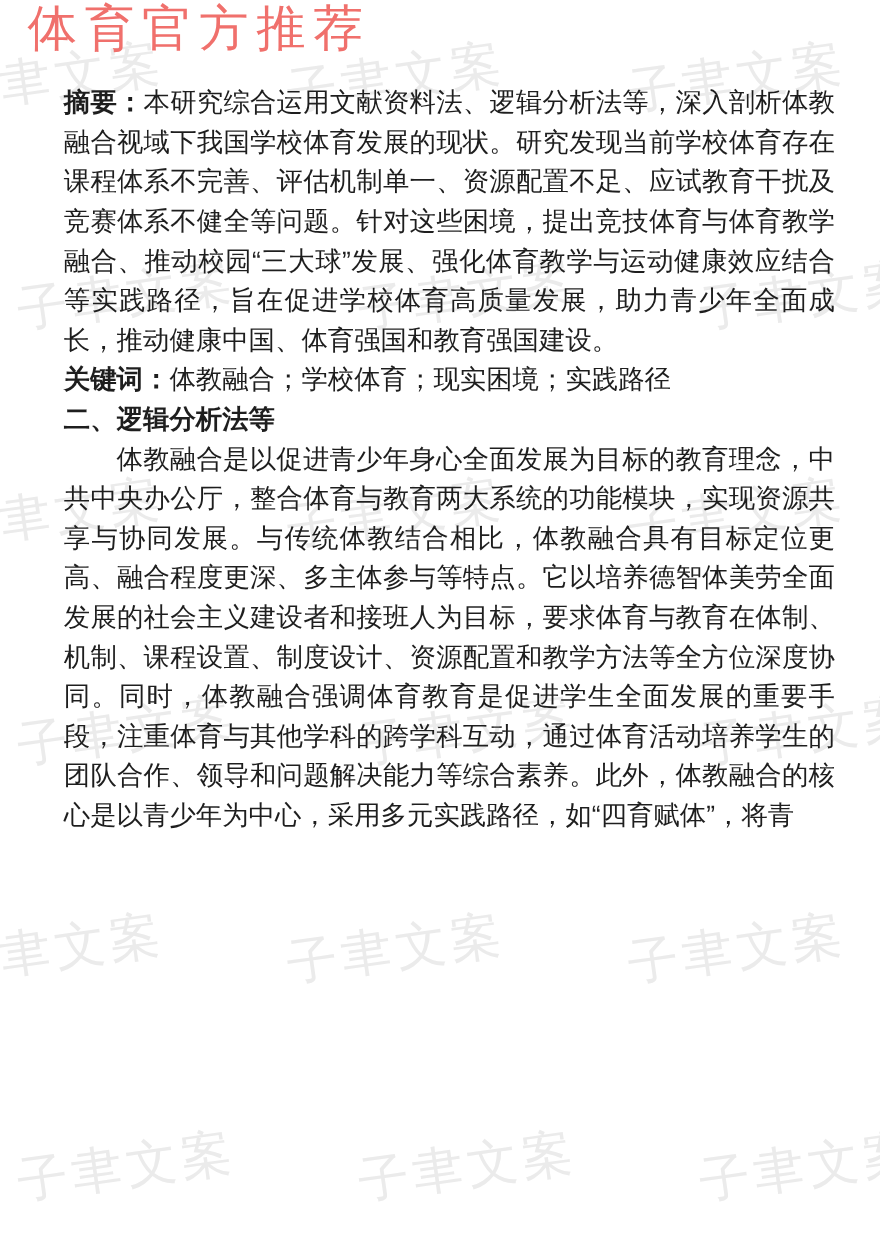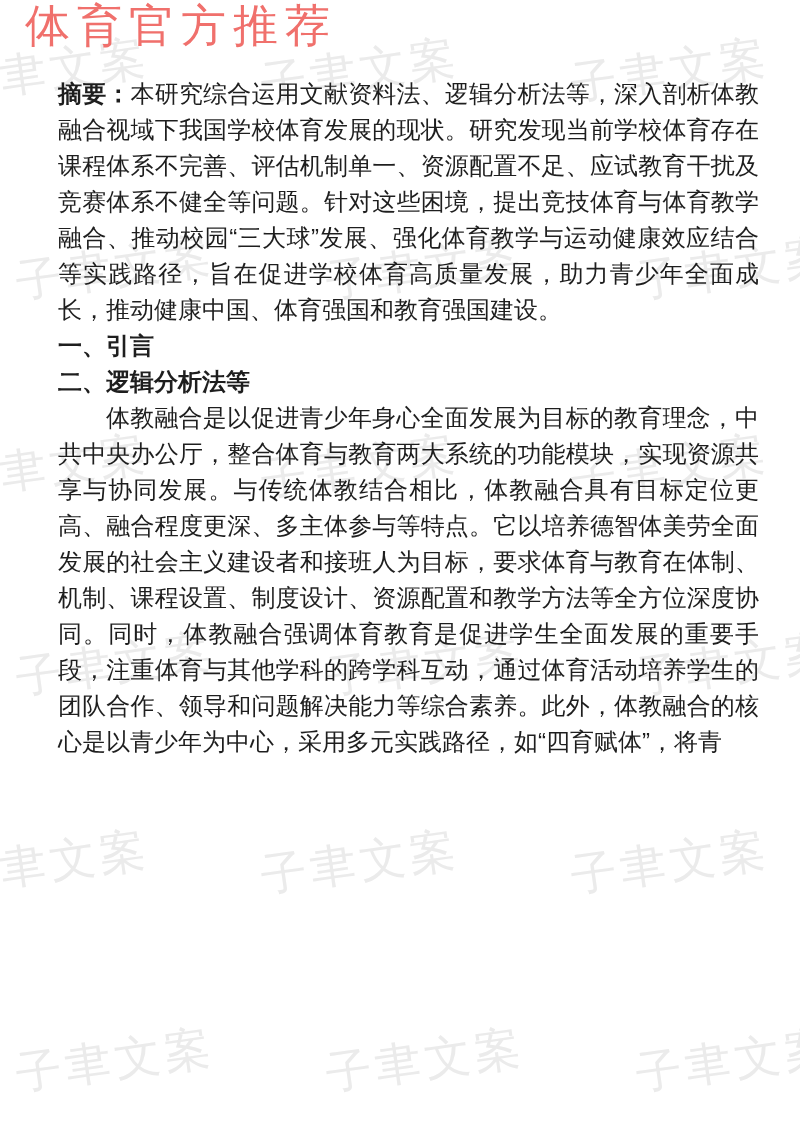--- a/index.html
+++ b/index.html
@@ -103,22 +103,22 @@
 
   <div class="content-layer">
 
     <div class="stamp">体育官方推荐</div>
 
 
     <div class="body-text">
 
       <p><b class="inline-label">摘要：</b><span>本研究综合运用文献资料法、逻辑分析法等，深入剖析体教融合视域下我国学校体育发展的现状。研究发现当前学校体育存在课程体系不完善、评估机制单一、资源配置不足、应试教育干扰及竞赛体系不健全等问题。针对这些困境，提出竞技体育与体育教学融合、推动校园“三大球”发展、强化体育教学与运动健康效应结合等实践路径，旨在促进学校体育高质量发展，助力青少年全面成长，推动健康中国、体育强国和教育强国建设。</span></p>
 
+      <p><b class="inline-label">关键词：</b><span>体教融合；学校体育；现实困境；实践路径</span></p>
 
-      <h2>一、引言</h2>
 
 
       <h2>二、逻辑分析法等</h2>
 
       <p class="para-indent">体教融合是以促进青少年身心全面发展为目标的教育理念，中共中央办公厅，整合体育与教育两大系统的功能模块，实现资源共享与协同发展。与传统体教结合相比，体教融合具有目标定位更高、融合程度更深、多主体参与等特点。它以培养德智体美劳全面发展的社会主义建设者和接班人为目标，要求体育与教育在体制、机制、课程设置、制度设计、资源配置和教学方法等全方位深度协同。同时，体教融合强调体育教育是促进学生全面发展的重要手段，注重体育与其他学科的跨学科互动，通过体育活动培养学生的团队合作、领导和问题解决能力等综合素养。此外，体教融合的核心是以青少年为中心，采用多元实践路径，如“四育赋体”，将青</p>
 
     </div>
   </div>
 </div>
 

